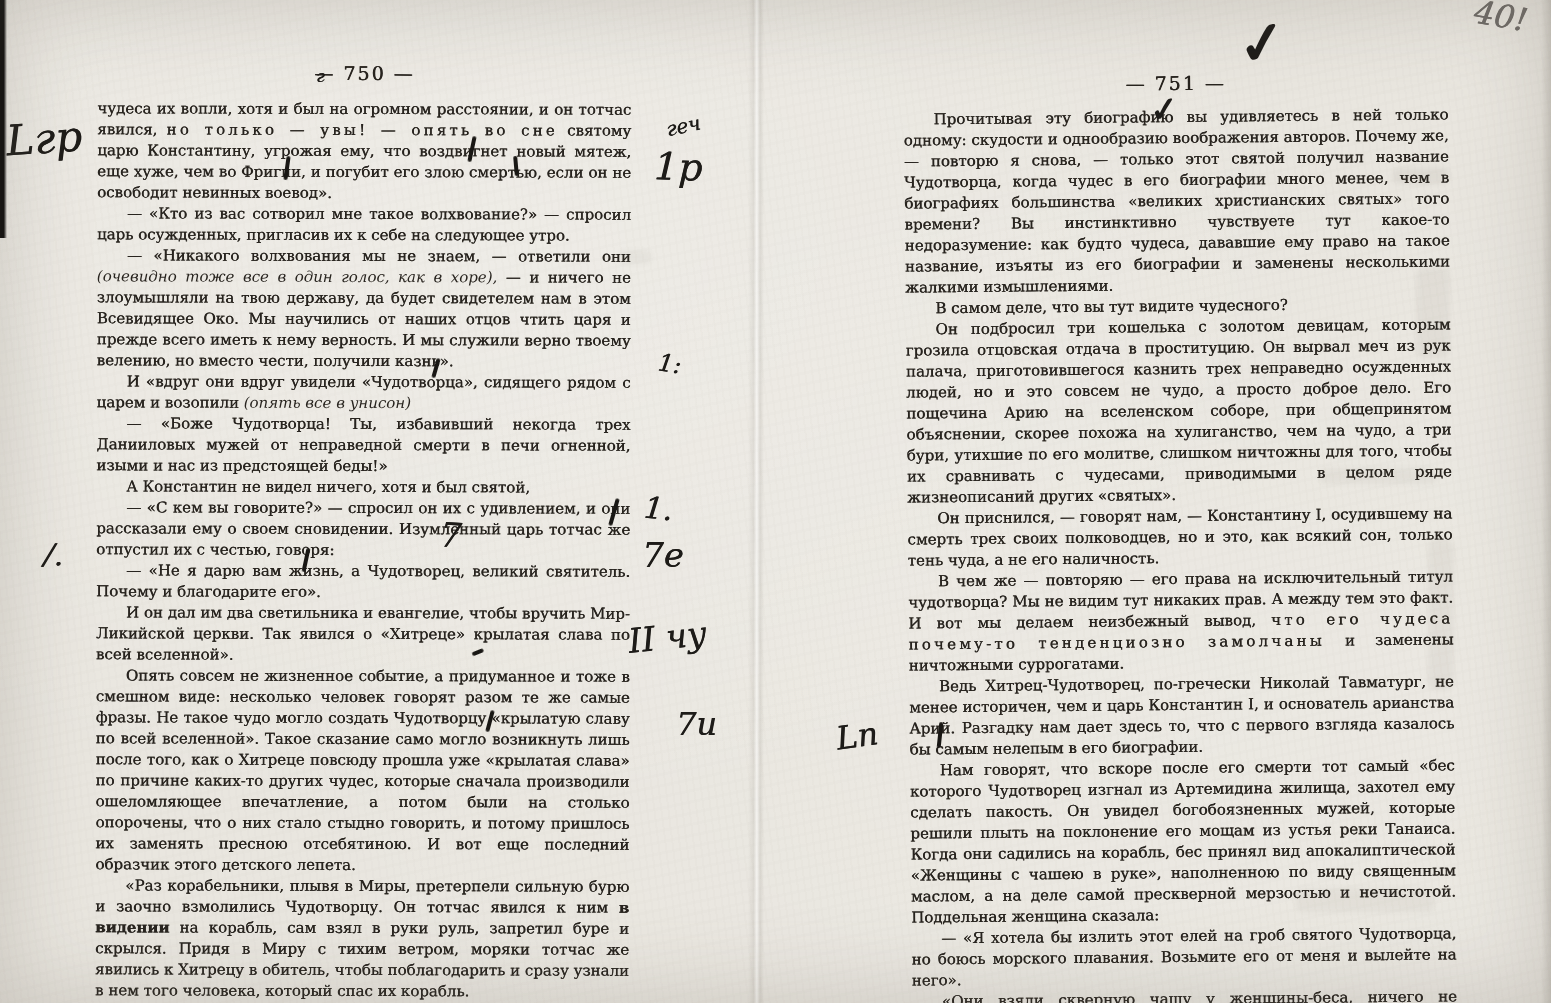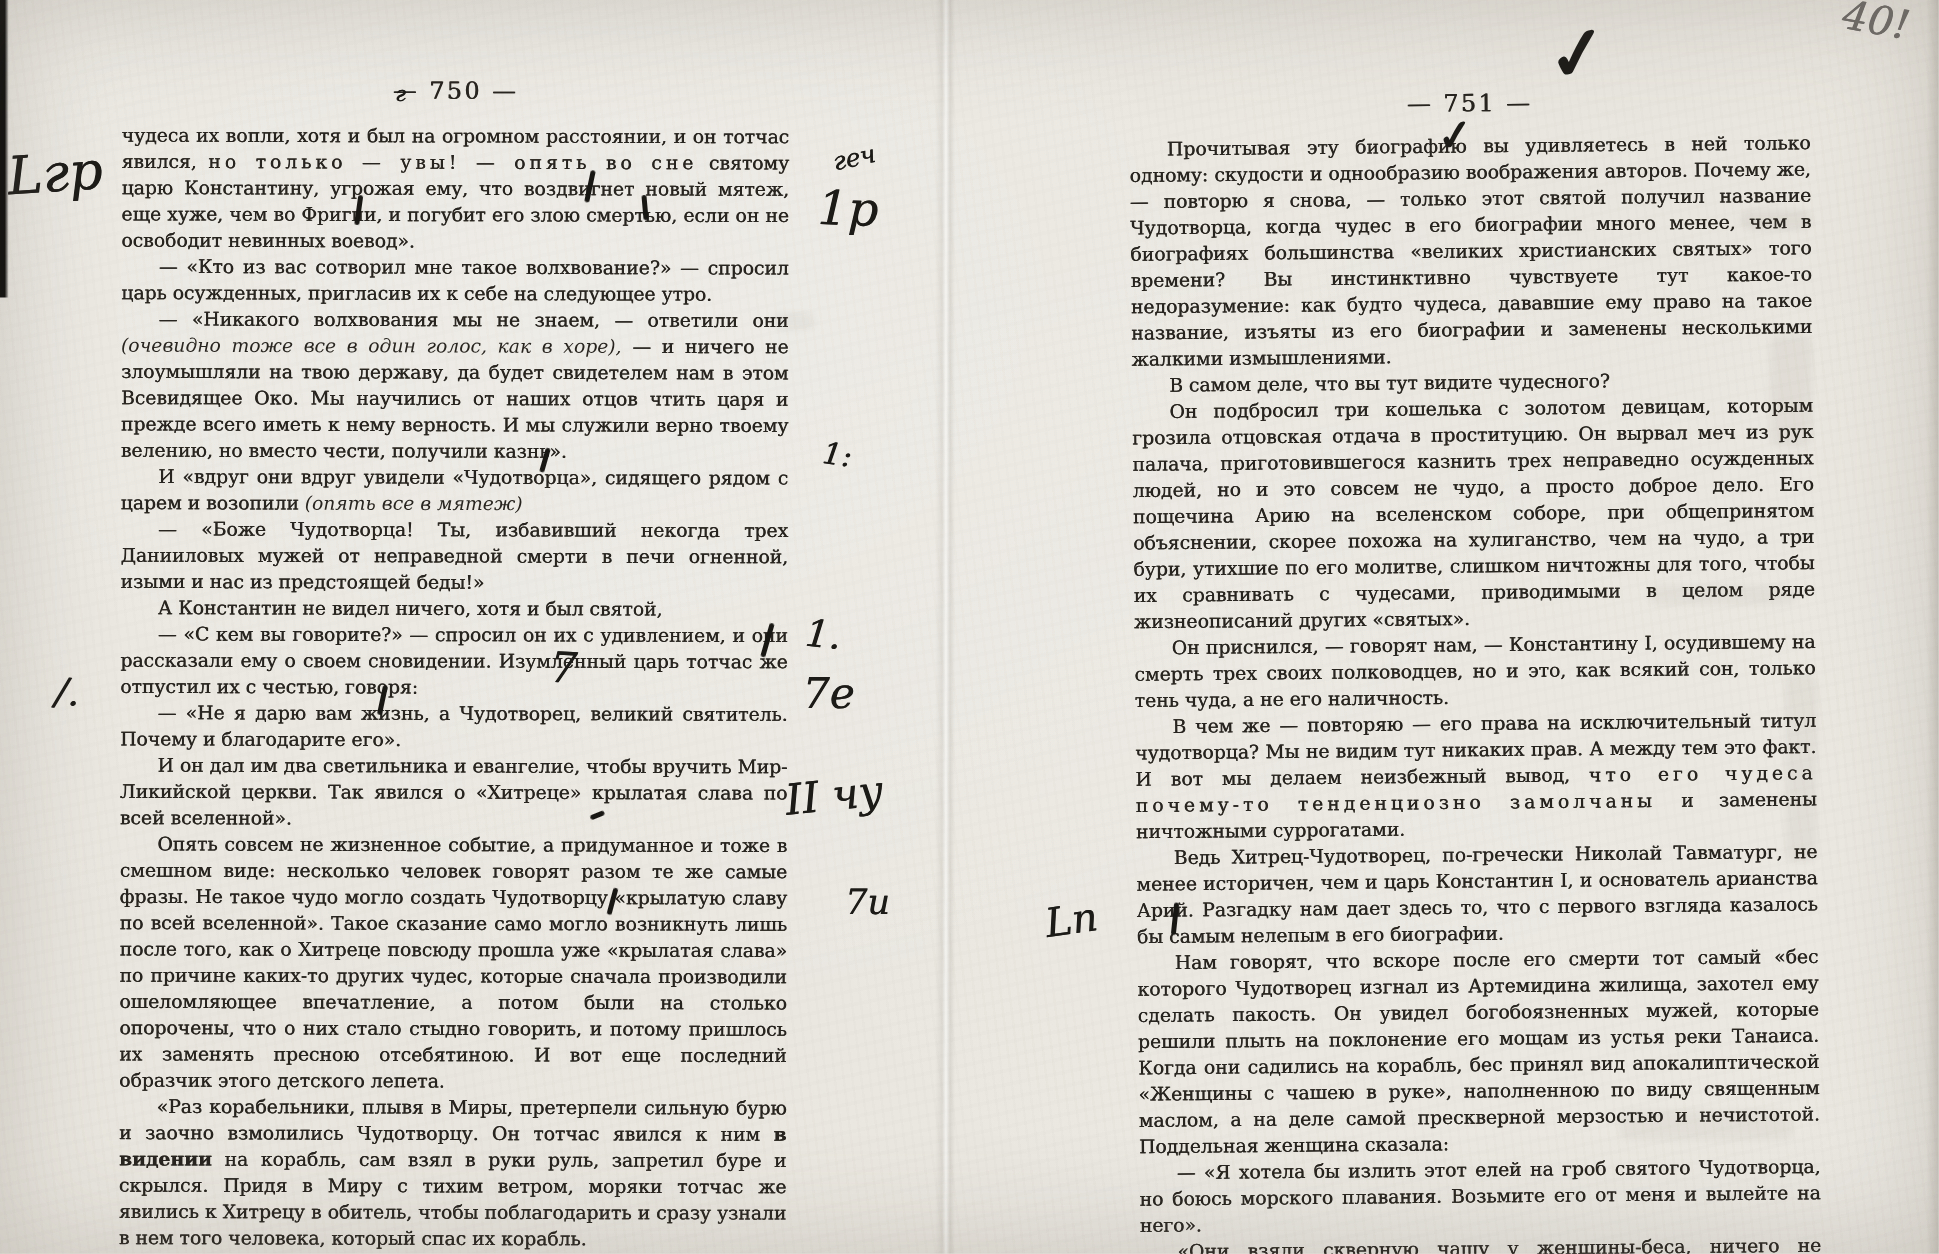--- a/index.html
+++ b/index.html
@@ -58,21 +58,21 @@
   <div class="seam"></div>
   <div class="edge-left"></div>
   <div class="edge-right"></div>
 
   <div class="page page-left">
     <div class="pagenum">— 750 —</div>
     <div class="textcol">
         <p class="para"><span class="s-n">чудеса их вопли, хотя и был на огромном расстоянии, и он тотчас явился, </span><span class="s-sp">но только — увы! — опять во сне</span><span class="s-n"> святому царю Константину, угрожая ему, что воздвигнет новый мятеж, еще хуже, чем во Фригии, и погубит его злою смертью, если он не освободит невинных воевод».</span></p>
         <p class="para ind"><span class="s-n">— «Кто из вас сотворил мне такое волхвование?» — спросил царь осужденных, пригласив их к себе на следующее утро.</span></p>
         <p class="para ind"><span class="s-n">— «Никакого волхвования мы не знаем, — ответили они </span><span class="s-i">(очевидно тоже все в один голос, как в хоре),</span><span class="s-n"> — и ничего не злоумышляли на твою державу, да будет свидетелем нам в этом Всевидящее Око. Мы научились от наших отцов чтить царя и прежде всего иметь к нему верность. И мы служили верно твоему велению, но вместо чести, получили казнь».</span></p>
-        <p class="para ind"><span class="s-n">И «вдруг они вдруг увидели «Чудотворца», сидящего рядом с царем и возопили </span><span class="s-i">(опять все в мятеж)</span></p>
+        <p class="para ind"><span class="s-n">И «вдруг они вдруг увидели «Чудотворца», сидящего рядом с царем и возопили </span><span class="s-i">(опять все в унисон)</span></p>
         <p class="para ind"><span class="s-n">— «Боже Чудотворца! Ты, избавивший некогда трех Данииловых мужей от неправедной смерти в печи огненной, изыми и нас из предстоящей беды!»</span></p>
         <p class="para ind"><span class="s-n">А Константин не видел ничего, хотя и был святой,</span></p>
         <p class="para ind"><span class="s-n">— «С кем вы говорите?» — спросил он их с удивлением, и они рассказали ему о своем сновидении. Изумленный царь тотчас же отпустил их с честью, говоря:</span></p>
         <p class="para ind"><span class="s-n">— «Не я дарю вам жизнь, а Чудотворец, великий святитель. Почему и благодарите его».</span></p>
         <p class="para ind"><span class="s-n">И он дал им два светильника и евангелие, чтобы вручить Мир-Ликийской церкви. Так явился о «Хитреце» крылатая слава по всей вселенной».</span></p>
         <p class="para ind"><span class="s-n">Опять совсем не жизненное событие, а придуманное и тоже в смешном виде: несколько человек говорят разом те же самые фразы. Не такое чудо могло создать Чудотворцу «крылатую славу по всей вселенной». Такое сказание само могло возникнуть лишь после того, как о Хитреце повсюду прошла уже «крылатая слава» по причине каких-то других чудес, которые сначала производили ошеломляющее впечатление, а потом были на столько опорочены, что о них стало стыдно говорить, и потому пришлось их заменять пресною отсебятиною. И вот еще последний образчик этого детского лепета.</span></p>
         <p class="para ind"><span class="s-n">«Раз корабельники, плывя в Миры, претерпели сильную бурю и заочно взмолились Чудотворцу. Он тотчас явился к ним </span><span class="s-b">в видении</span><span class="s-n"> на корабль, сам взял в руки руль, запретил буре и скрылся. Придя в Миру с тихим ветром, моряки тотчас же явились к Хитрецу в обитель, чтобы поблагодарить и сразу узнали в нем того человека, который спас их корабль.</span></p>
         <p class="para ind"><span class="s-n">«Он, — говорят нам «Жития», — был как утренняя звезда среди облаков, как луна при полнолунии, как солнце сияющее над церковью Всевышнему, как цветок у ручья и как благовонное миро, благоухающее для всех, и почил в глубокой старости, 6 декабря, при чем из его трупа сейчас же потекло целебное масло, изгоняющее бесов».</span></p>
       </div>
   </div>
@@ -94,21 +94,21 @@
 
   <div class="annlayer">
       <div class="ann ann-text" style="left: 6px; top: 118px; font-size: 42px; transform: rotate(-4deg);">Lгр</div>
       <div class="ann ann-text" style="left: 44px; top: 540px; font-size: 30px; transform: rotate(4deg);">/.</div>
       <div class="ann ann-text" style="left: 666px; top: 116px; font-size: 20px; transform: rotate(-12deg);">геч</div>
       <div class="ann ann-text" style="left: 654px; top: 148px; font-size: 38px; transform: rotate(2deg);">1р</div>
       <div class="ann ann-text" style="left: 658px; top: 352px; font-size: 24px; transform: rotate(8deg);">1:</div>
       <div class="ann ann-text" style="left: 644px; top: 494px; font-size: 30px; transform: rotate(6deg);">1.</div>
       <div class="ann ann-text" style="left: 642px; top: 538px; font-size: 34px;">7е</div>
       <div class="ann ann-text" style="left: 628px; top: 620px; font-size: 34px; transform: rotate(-6deg);">II чу</div>
-      <div class="ann ann-text" style="left: 676px; top: 708px; font-size: 28px;">7и</div>
+      <div class="ann ann-text" style="left: 676px; top: 708px; font-size: 32px;">7и</div>
       <div class="ann ann-text" style="left: 836px; top: 720px; font-size: 32px; transform: rotate(-8deg);">Lп</div>
       <div class="ann ann-text" style="left: 1474px; top: 0px; font-size: 32px; transform: rotate(10deg); color: rgb(110, 106, 102);">40!</div>
       <div class="ann ann-text" style="left: 316px; top: 68px; font-size: 17px;">г</div>
       <div class="ann ann-text" style="left: 440px; top: 518px; font-size: 34px; transform: rotate(3deg);">7</div>
       <div class="ann ann-check" style="left: 1238px; top: 14px; font-size: 58px; transform: rotate(-8deg);">✓</div>
       <div class="ann ann-check" style="left: 1150px; top: 92px; font-size: 34px; transform: rotate(-6deg);">✓</div>
       <div class="ann ann-stroke" style="left: 470px; top: 136px; height: 26px; transform: rotate(12deg);"></div>
       <div class="ann ann-stroke" style="left: 285px; top: 156px; height: 24px; transform: rotate(8deg);"></div>
       <div class="ann ann-stroke" style="left: 514px; top: 156px; height: 20px; transform: rotate(-5deg);"></div>
       <div class="ann ann-stroke" style="left: 434px; top: 358px; height: 20px; transform: rotate(16deg);"></div>

